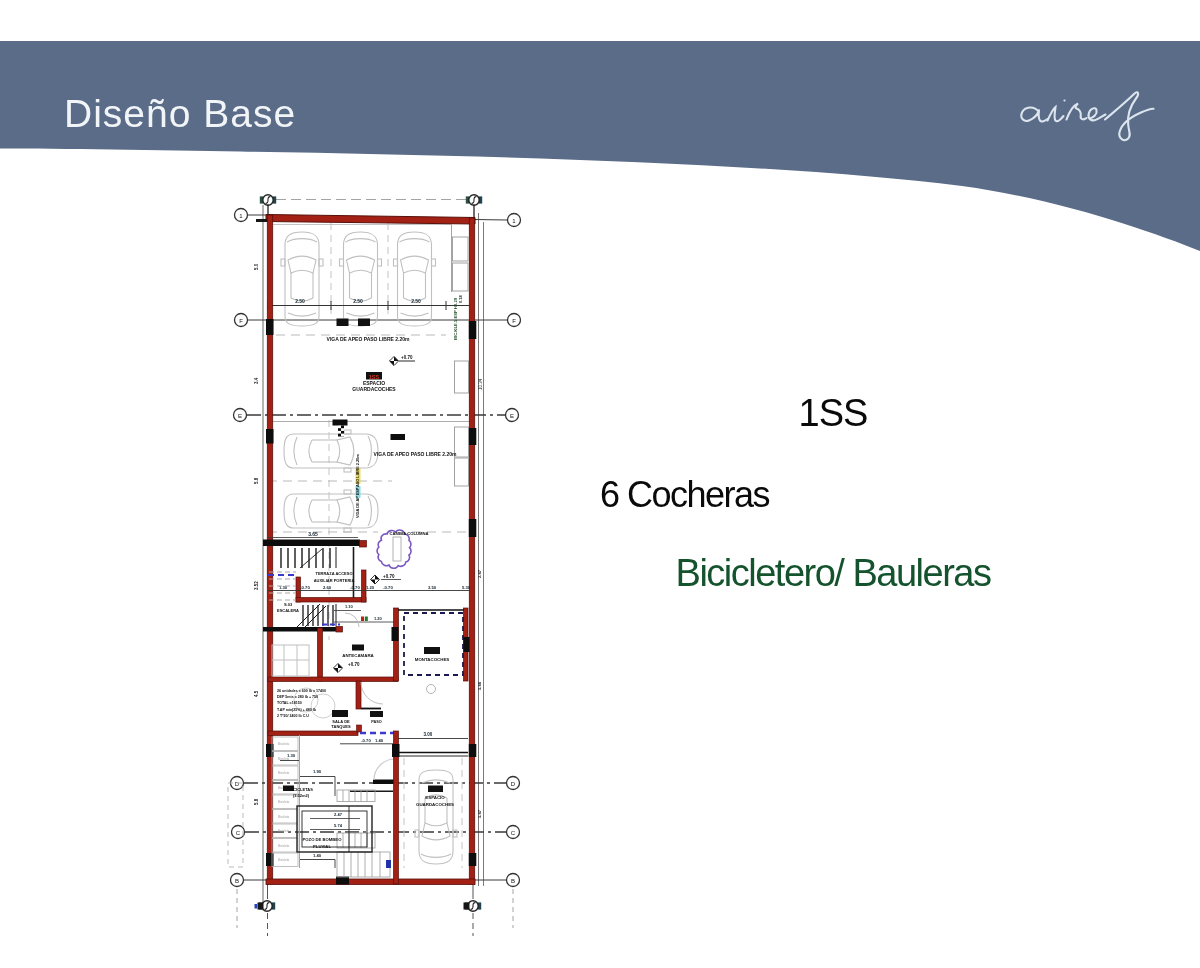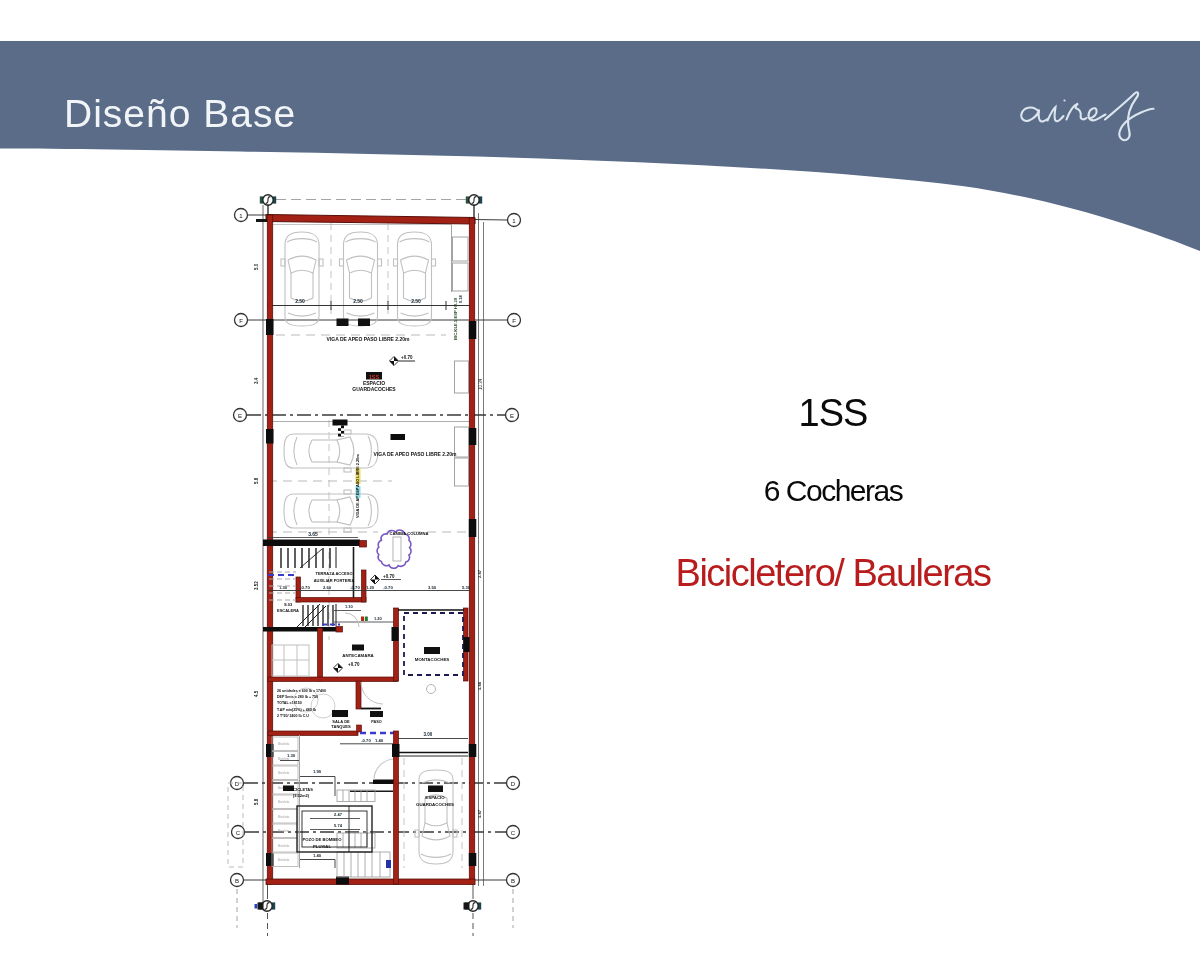--- a/index.html
+++ b/index.html
@@ -587,15 +587,15 @@
   <text x="480.5" y="818" font-size="4.2" fill="#222" transform="rotate(-90 480.5 818)" font-weight="bold">5.87</text>
 
   <rect x="228" y="783" width="15" height="84" fill="none" stroke="#bbbbbb" stroke-width="1" stroke-dasharray="5 4"></rect>
 
   </g>
 
 </svg>
 
 <div class="abs" style="left:600px;top:392px;width:466px;text-align:center;font-size:38px;color:#0a0a0a;letter-spacing:-1px;">1SS</div>
 
-<div class="abs" style="left:600px;top:474px;width:466px;text-align:center;font-size:30px;color:#0a0a0a;letter-spacing:-1.5px;">6 Cocheras</div>
-
-<div class="abs" style="left:600px;top:552px;width:466px;text-align:center;font-size:38px;color:#b91c1c;letter-spacing:-1.5px;">Bicicletero/ Bauleras</div>
+<div class="abs" style="left:600px;top:474px;width:466px;text-align:left;font-size:36px;color:#0a0a0a;letter-spacing:-1.5px;">6 Cocheras</div>
+
+<div class="abs" style="left:600px;top:552px;width:466px;text-align:center;font-size:38px;color:#14532d;letter-spacing:-1.5px;">Bicicletero/ Bauleras</div>
 
 </body></html>

